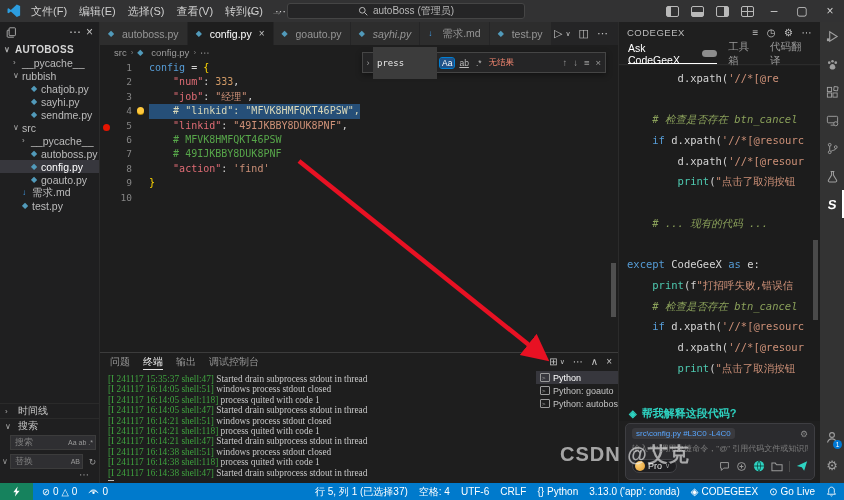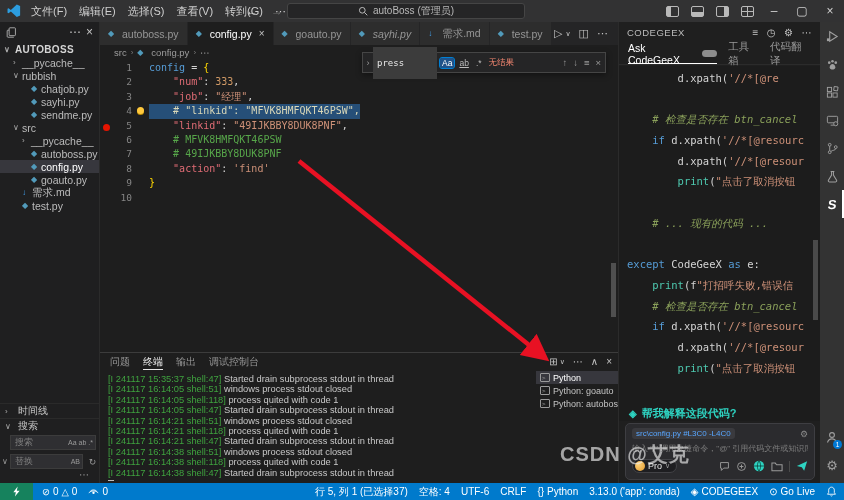--- a/index.html
+++ b/index.html
@@ -88,21 +88,21 @@
 .fw-nav.first{margin-left:auto}
 
 
 #panel{position:absolute;left:0;top:330px;width:518px;height:131px;border-top:1px solid #3c3c3c;background:#1e1e1e}
 .panel-tabs{height:17px;display:flex;align-items:center;padding-left:10px;gap:13px;font-size:10px;color:#969696}
 .ptab{height:100%;display:flex;align-items:center}
 .ptab.active{color:#e7e7e7;box-shadow:inset 0 -1px 0 #e7e7e7}
 #panel-toolbar{position:absolute;right:6px;top:3px;display:flex;gap:8px;color:#c5c5c5;font-size:10px;align-items:center}
 #panel-toolbar .dd{font-size:7px;margin-left:-6px}
 #term-body{position:absolute;left:8px;top:21px;right:86px;bottom:2px;overflow:hidden}
-.tl{font-family:Liberation Sans, sans-serif;font-size:9.3px;line-height:10.4px;white-space:pre}
+.tl{font-family:Liberation Serif, serif;font-size:9.3px;line-height:10.4px;white-space:pre}
 .tl .pre{color:#3fa33f}
 .tl .msg{color:#c8c8c8}
 #term-cursor{width:6px;height:9px;border:1px solid #bdbdbd;margin-top:2px}
 #termlist{position:absolute;right:0;top:18px;width:82px}
 .trow{height:13px;display:flex;align-items:center;gap:3px;padding-left:4px;font-size:9px;color:#c3c3c3;white-space:nowrap;overflow:hidden}
 .trow.selected{background:#37373d;color:#fff}
 .tico{width:10px;height:9px;border:1px solid #9a9a9a;border-radius:1px;font-size:6px;line-height:7px;
   padding-left:1px;color:#9a9a9a;flex:none;font-family:"DejaVu Sans Mono",monospace}
 
 

